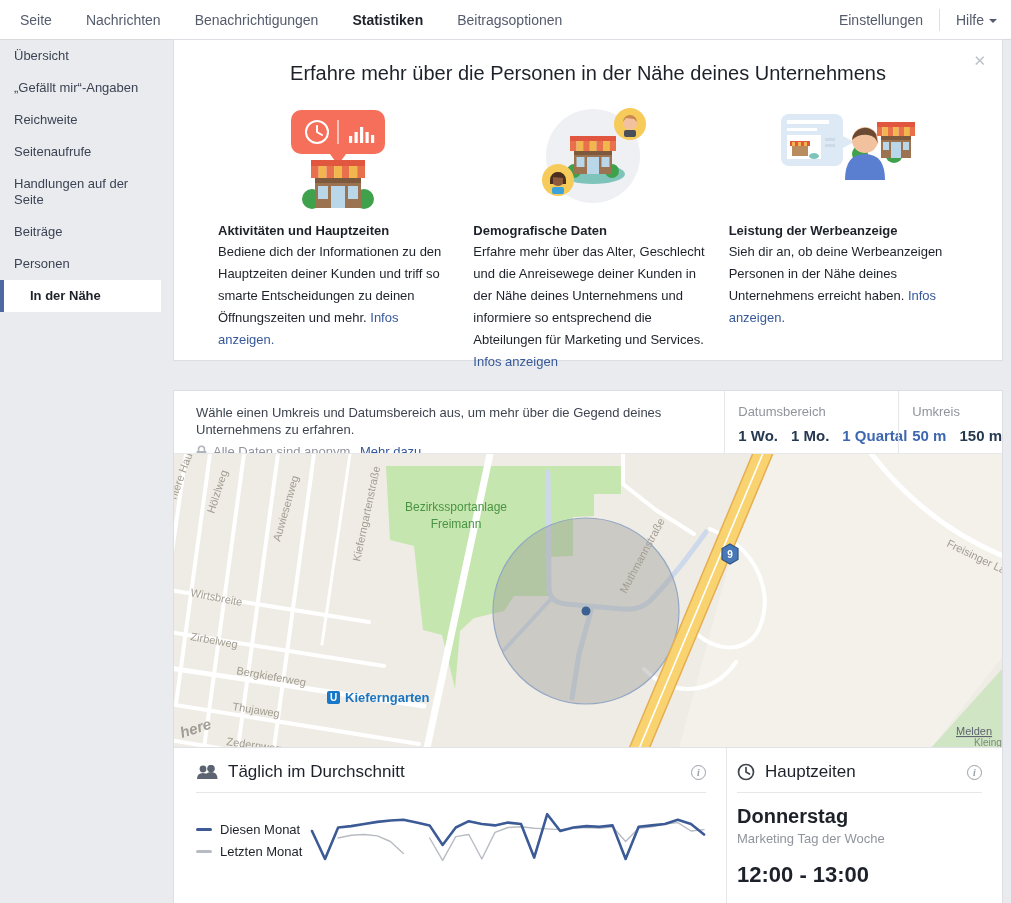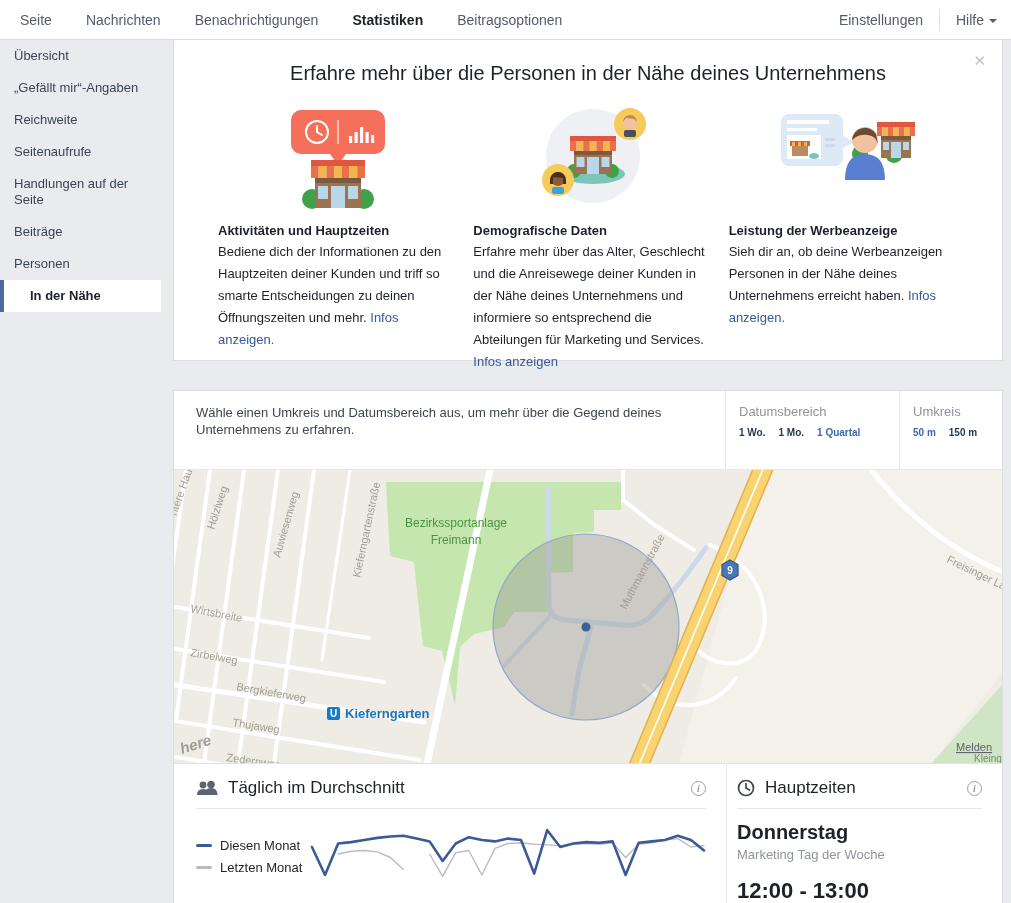--- a/index.html
+++ b/index.html
@@ -33,30 +33,30 @@
   .intro-title { text-align:center; font-size:20px; color:#1d2129; padding-top:22px; }
   .close-x { position:absolute; top:12px; right:16px; font-size:15px; color:#bdc1c9; cursor:pointer; }
   .cols { display:flex; gap:16px; padding:0 34px 0 44px; margin-top:4px; }
   .col { flex:1; }
   .col-art { height:112px; display:flex; align-items:center; justify-content:center; margin:12px 0 10px; }
   .col h4 { font-size:13px; font-weight:bold; margin-bottom:3px; }
   .col p { font-size:13px; line-height:22px; color:#1d2129; }
   a.blue { color:#365899; text-decoration:none; cursor:pointer; }
 
   
-  .filterbar { display:flex; height:78px;justify-content:flex-end; }
+  .filterbar { display:flex; height:62px;justify-content:flex-end; }
   .f-left { width:551px; padding:13px 20px 0 22px; }
   .f-prompt { font-size:13px; line-height:17px; color:#3e4450; }
   .f-priv { margin-top:6px; font-size:13px; color:#90949c; display:flex; align-items:center; gap:6px; }
   .f-group { border-left:1px solid #e5e7ea; padding:13px 0 0 13px; }
   .f-group.g1 { width:174px; }
   .f-group.g2 { flex:1; }
   .f-label { font-size:13px; color:#90949c; }
   .f-opts { margin-top:8px; display:flex; gap:13px; }
-  .f-opt { font-size:10px; font-weight:bold; color:#263951; cursor:pointer; white-space:nowrap; }
+  .f-opt { font-size:15px; font-weight:bold; color:#263951; cursor:pointer; white-space:nowrap; }
   .f-opt.sel { color:#3e67b1; }
 
   
   .map { position:relative; width:828px; height:294px; border-top:1px solid #e6e8eb; overflow:hidden; cursor:grab; }
   .map svg { display:block; }
   text.ml { fill:#a29d92; font-size:11px; }
   text.park { fill:#4a9344; font-size:12px; text-anchor:middle; }
   text.station { fill:#1b74c0; font-size:13px; font-weight:bold; }
   text.ulogo { fill:#fff; font-size:10px; font-weight:bold; text-anchor:middle; }
   text.shield-t { fill:#fff; font-size:10px; font-weight:bold; text-anchor:middle; }
@@ -230,20 +230,28 @@
            <a class="blue">Infos anzeigen.</a></p>
       </div>
     </div>
   </section>
 
   <section class="card card-report">
 
     <div class="filterbar">
       <div class="f-left">
         <div class="f-prompt">Wähle einen Umkreis und Datumsbereich aus, um mehr über die Gegend deines Unternehmens zu erfahren.</div>
+        <div class="f-priv">
+          <svg width="11" height="14" viewBox="0 0 11 14">
+            <path d="M2.5,6 V4.2 a3,3 0 0 1 6,0 V6" fill="none" stroke="#b0b5bc" stroke-width="1.6"></path>
+            <rect x="0.5" y="6" width="10" height="7.5" rx="1" fill="#b0b5bc"></rect>
+          </svg>
+          <span>Alle Daten sind anonym.</span>
+          <a class="blue">Mehr dazu.</a>
+        </div>
       </div>
       <div class="f-group g1">
         <div class="f-label">Datumsbereich</div>
         <div class="f-opts">
           <span class="f-opt">1 Wo.</span>
           <span class="f-opt">1 Mo.</span>
           <span class="f-opt sel">1 Quartal</span>
         </div>
       </div>
       <div class="f-group g2">

